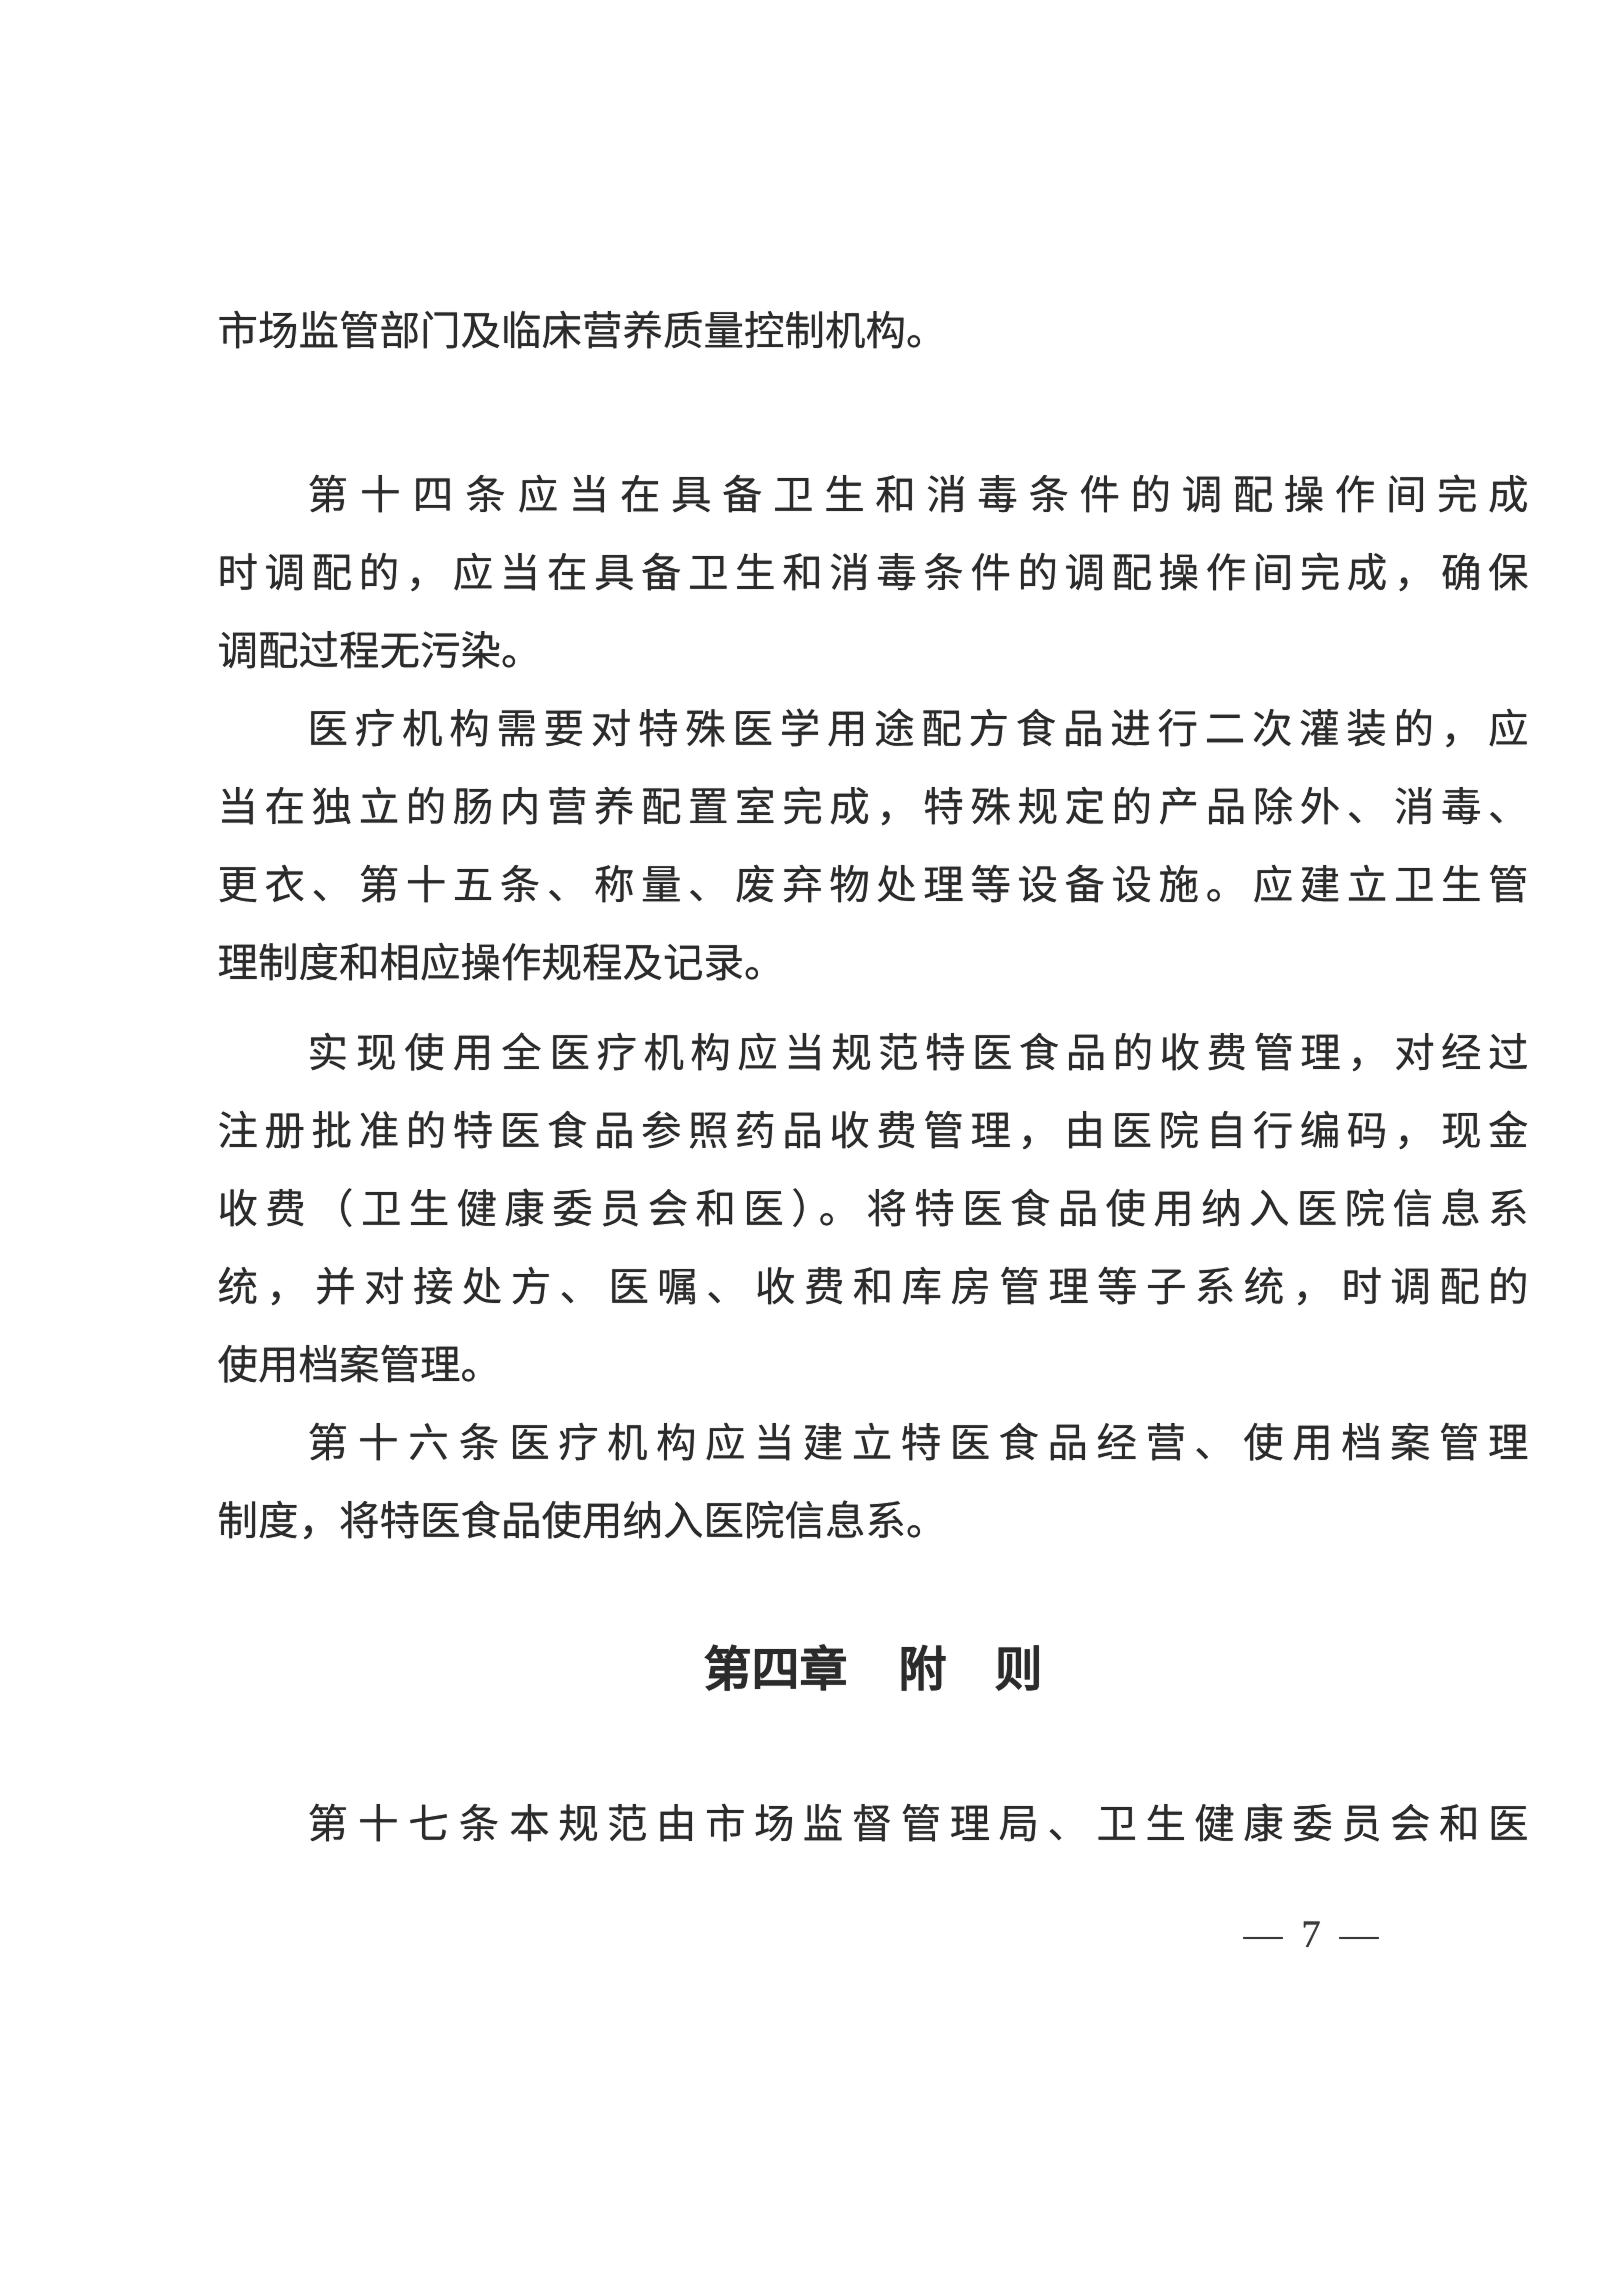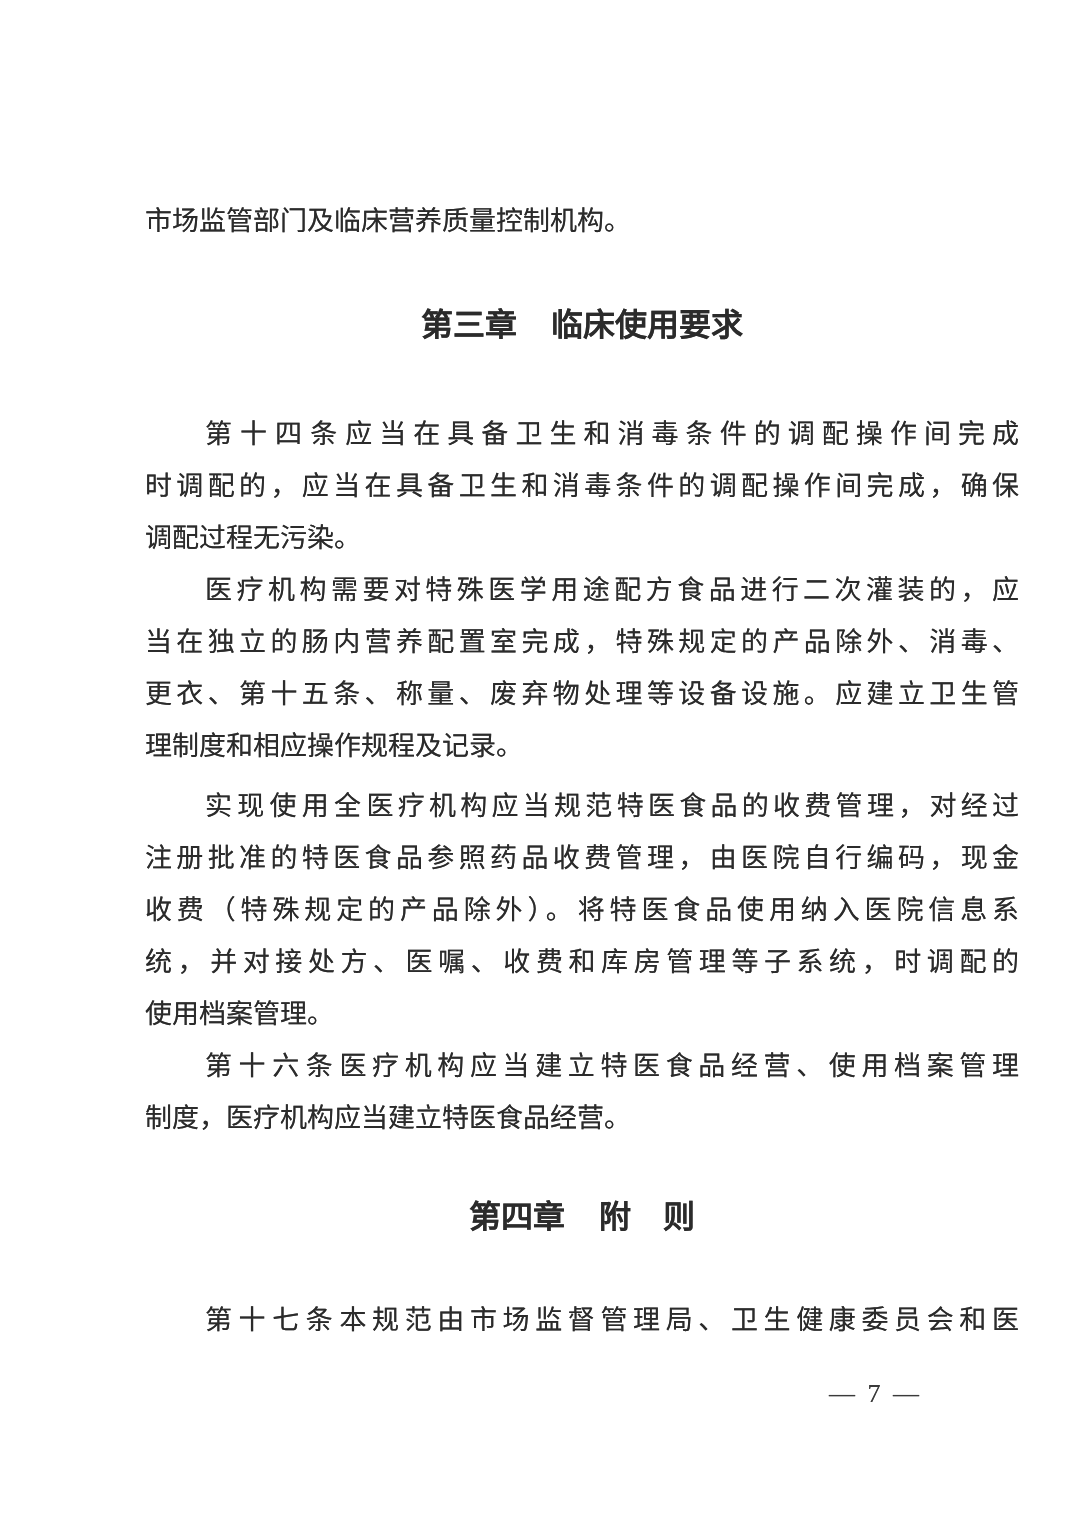--- a/index.html
+++ b/index.html
@@ -71,47 +71,44 @@
   }
 </style>
 </head>
 <body>
 
 <div class="page">
   <div class="text-col">
 
     <div class="line m-intro">市场监管部门及临床营养质量控制机构。</div>
 
-    <div class="heading m-ch3">
-      <span class="h-label">第三章</span><span>临床使用要求</span>
-    </div>
 
     <div class="line full indent m-a14">
       <span class="label">第十四条</span><span>应当在具备卫生和消毒条件的调配操作间完成</span>
     </div>
     <div class="line full">时调配的，应当在具备卫生和消毒条件的调配操作间完成，确保</div>
     <div class="line">调配过程无污染。</div>
 
     <div class="line full indent">医疗机构需要对特殊医学用途配方食品进行二次灌装的，应</div>
     <div class="line full">当在独立的肠内营养配置室完成，特殊规定的产品除外、消毒、</div>
     <div class="line full">更衣、第十五条、称量、废弃物处理等设备设施。应建立卫生管</div>
     <div class="line">理制度和相应操作规程及记录。</div>
 
     <div class="line full indent m-a15">
       <span class="label">实现使用全</span><span>医疗机构应当规范特医食品的收费管理，对经过</span>
     </div>
     <div class="line full">注册批准的特医食品参照药品收费管理，由医院自行编码，现金</div>
-    <div class="line full">收费（特殊规定的产品除外）。将特医食品使用纳入医院信息系</div>
+    <div class="line full">收费（卫生健康委员会和医）。将特医食品使用纳入医院信息系</div>
     <div class="line full">统，并对接处方、医嘱、收费和库房管理等子系统，时调配的</div>
     <div class="line">使用档案管理。</div>
 
     <div class="line full indent">
       <span class="label">第十六条</span><span>医疗机构应当建立特医食品经营、使用档案管理</span>
     </div>
-    <div class="line">制度，医疗机构应当建立特医食品经营。</div>
+    <div class="line">制度，将特医食品使用纳入医院信息系。</div>
 
     <div class="heading m-ch4">
       <span class="h-label">第四章</span><span>附　则</span>
     </div>
 
     <div class="line full indent m-a17">
       <span class="label">第十七条</span><span>本规范由市场监督管理局、卫生健康委员会和医</span>
     </div>
 
   </div>

